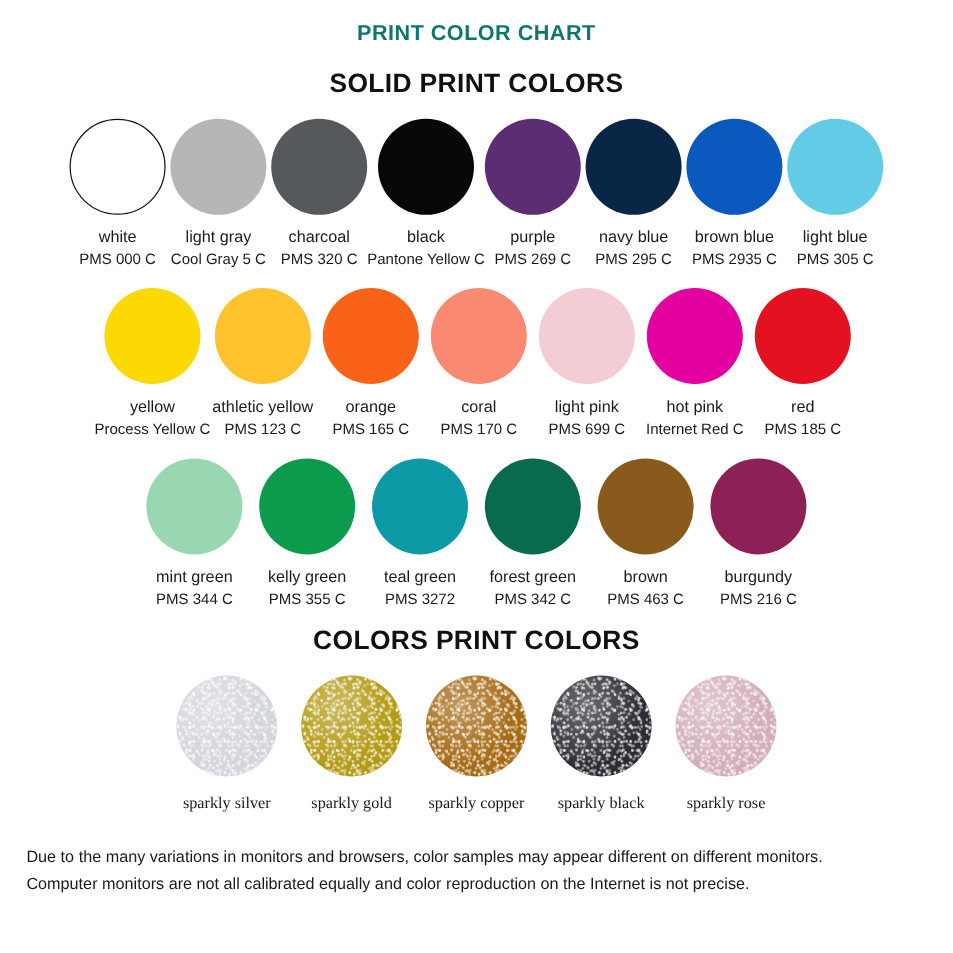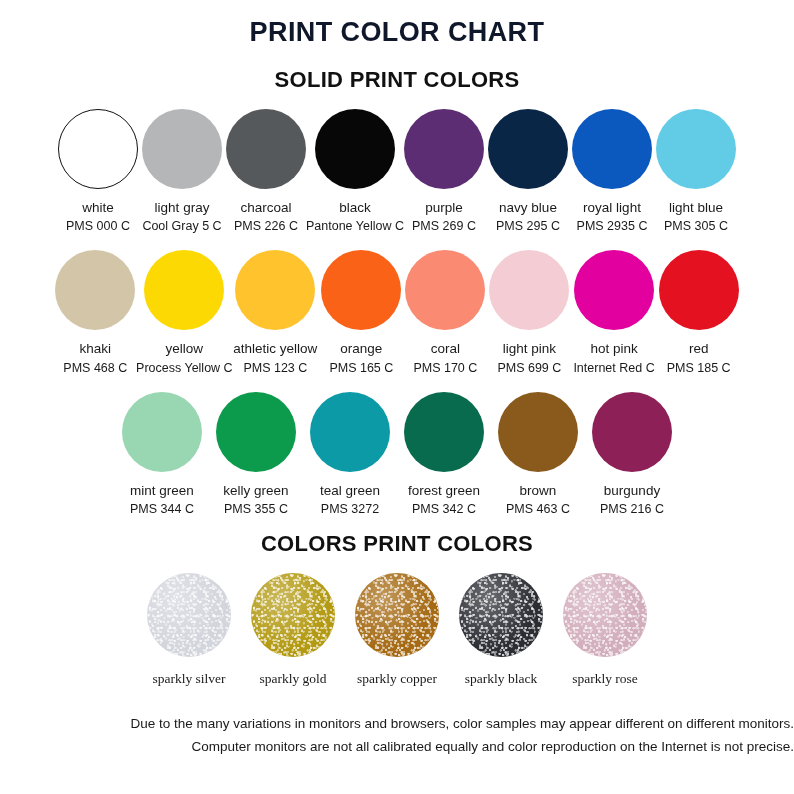--- a/index.html
+++ b/index.html
@@ -22,26 +22,26 @@
     width: 794px;
     height: 794px;
     display: flex;
     flex-direction: column;
     align-items: center;
     padding: 0;
   }
 
   
   .main-title {
-    font-size: 27px;
+    font-size: 18px;
     font-weight: bold;
     letter-spacing: 0.4px;
     text-align: center;
     margin-top: 17px;
-    color: #0f172a;
+    color: #0f766e;
   }
   .section-title {
     font-size: 22px;
     font-weight: bold;
     letter-spacing: 0.3px;
     text-align: center;
     color: #111111;
   }
   .section-title.solid { margin-top: 19px; }
   .section-title.sparkly { margin-top: 14px; }
@@ -139,21 +139,22 @@
     text-align: center;
     color: #1a1a1a;
     white-space: nowrap;
   }
   .swatch.sparkly-swatch .label-name { margin-top: 13px; font-size: 13.5px; }
 
   
   .footer {
     width: 794px;
     margin-top: 26px;
-    text-align: right;
+    text-align: left;
+    padding-left: 22px;
   }
   .footer-line {
     font-size: 13.5px;
     line-height: 1.7;
     color: #1a1a1a;
   }
 </style>
 </head>
 <body>
 
@@ -170,54 +171,49 @@
         <div class="label-pms">PMS 000 C</div>
       </div>
       <div class="swatch">
         <div class="dot" style="background-color: rgb(180, 182, 183);"></div>
         <div class="label-name">light gray</div>
         <div class="label-pms">Cool Gray 5 C</div>
       </div>
       <div class="swatch">
         <div class="dot" style="background-color: rgb(86, 89, 92);"></div>
         <div class="label-name">charcoal</div>
-        <div class="label-pms">PMS 226 C</div>
+        <div class="label-pms">PMS 320 C</div>
       </div>
       <div class="swatch">
         <div class="dot" style="background-color: rgb(7, 7, 7);"></div>
         <div class="label-name">black</div>
         <div class="label-pms">Pantone Yellow C</div>
       </div>
       <div class="swatch">
         <div class="dot" style="background-color: rgb(92, 45, 114);"></div>
         <div class="label-name">purple</div>
         <div class="label-pms">PMS 269 C</div>
       </div>
       <div class="swatch">
         <div class="dot" style="background-color: rgb(10, 38, 71);"></div>
         <div class="label-name">navy blue</div>
         <div class="label-pms">PMS 295 C</div>
       </div>
       <div class="swatch">
         <div class="dot" style="background-color: rgb(11, 88, 191);"></div>
-        <div class="label-name">royal light</div>
+        <div class="label-name">brown blue</div>
         <div class="label-pms">PMS 2935 C</div>
       </div>
       <div class="swatch">
         <div class="dot" style="background-color: rgb(98, 203, 230);"></div>
         <div class="label-name">light blue</div>
         <div class="label-pms">PMS 305 C</div>
       </div>
     </div>
   <div class="swatch-row row-2" id="row-s0-1">
-      <div class="swatch">
-        <div class="dot" style="background-color: rgb(211, 198, 168);"></div>
-        <div class="label-name">khaki</div>
-        <div class="label-pms">PMS 468 C</div>
-      </div>
       <div class="swatch">
         <div class="dot" style="background-color: rgb(252, 217, 2);"></div>
         <div class="label-name">yellow</div>
         <div class="label-pms">Process Yellow C</div>
       </div>
       <div class="swatch">
         <div class="dot" style="background-color: rgb(255, 195, 46);"></div>
         <div class="label-name">athletic yellow</div>
         <div class="label-pms">PMS 123 C</div>
       </div>

